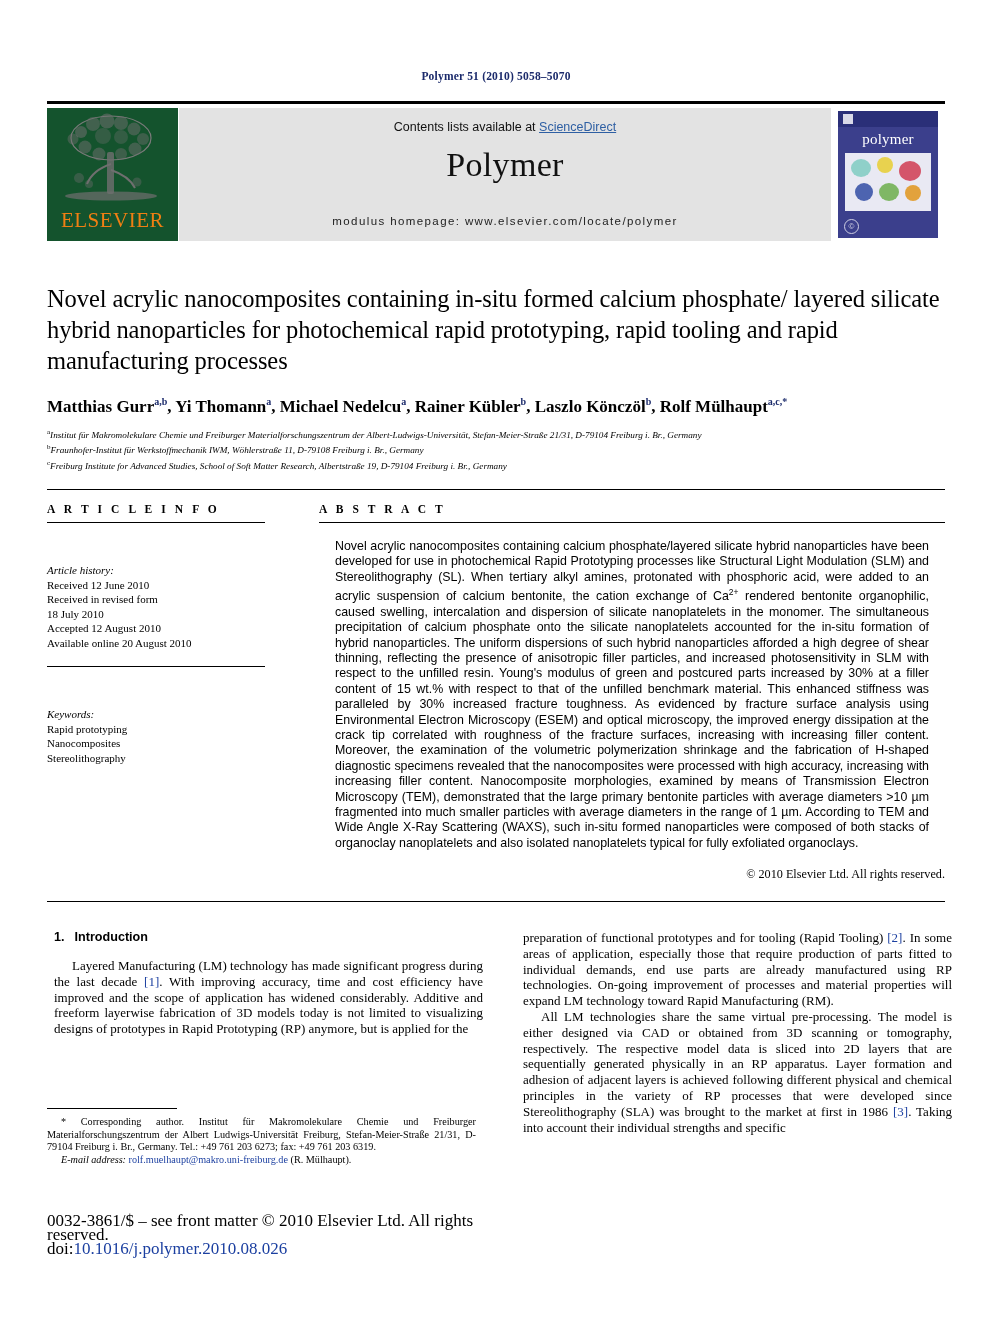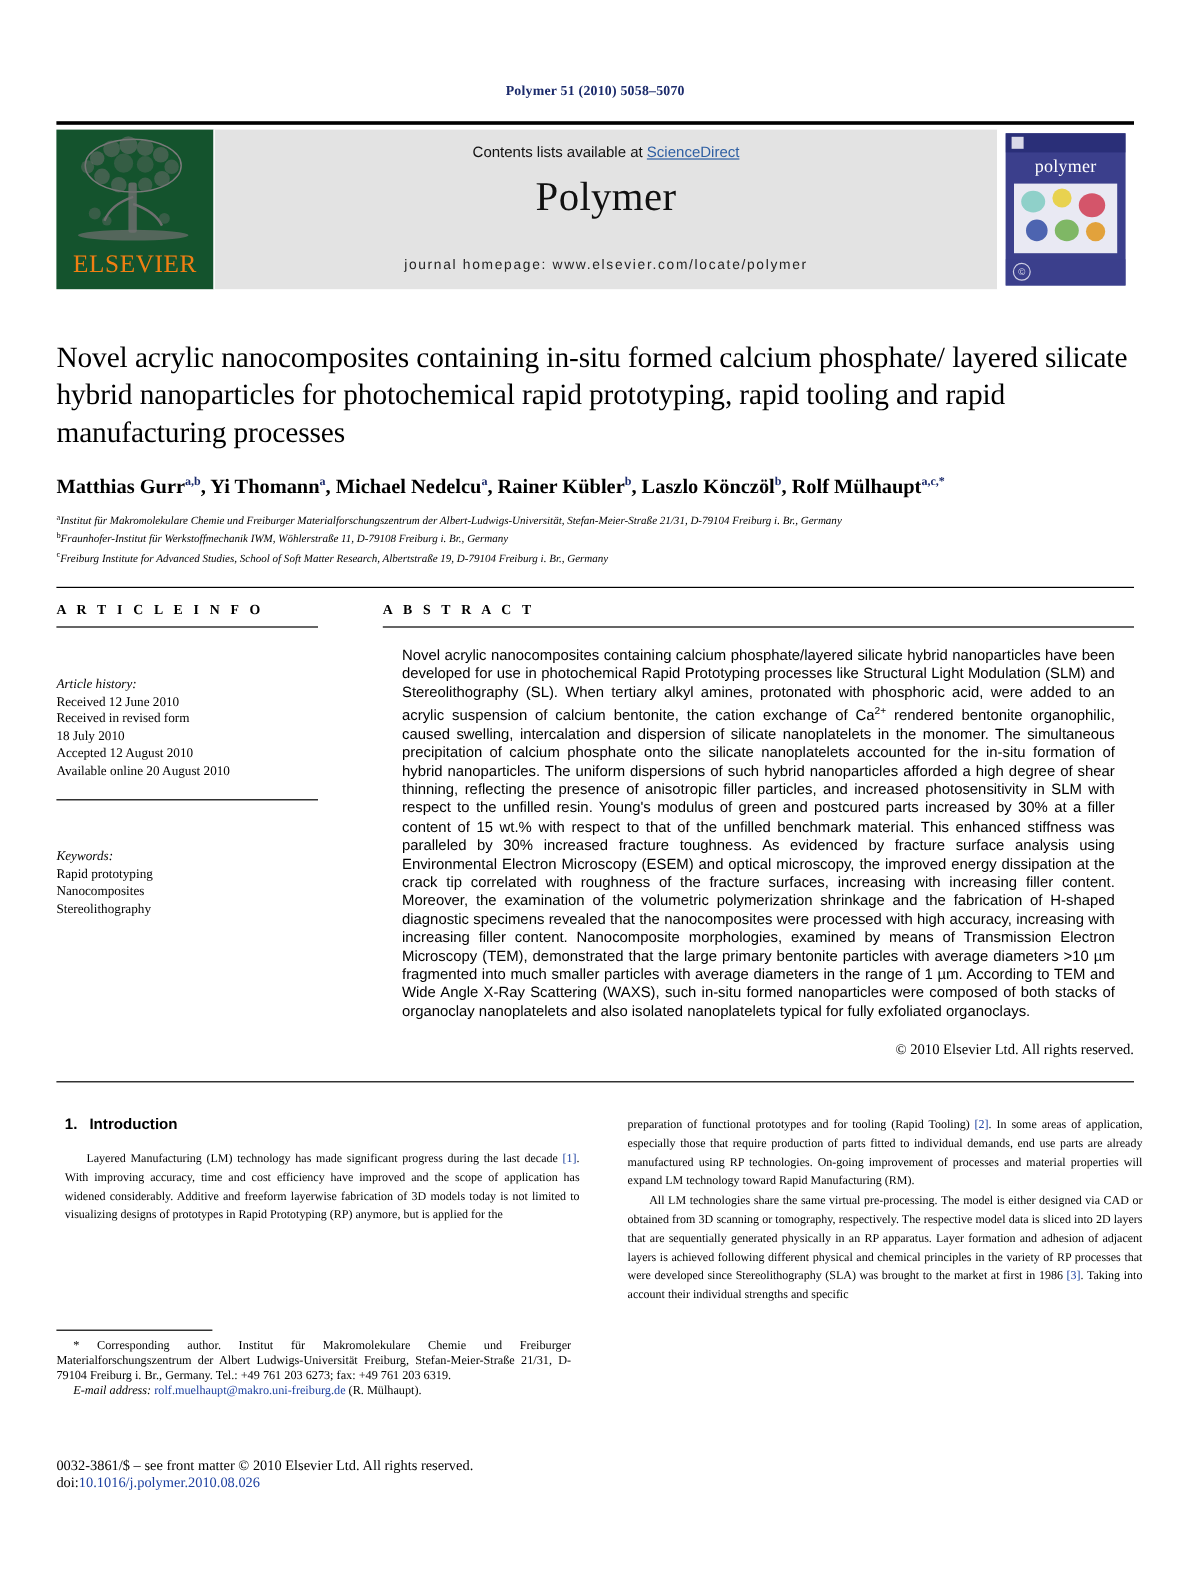--- a/index.html
+++ b/index.html
@@ -321,21 +321,21 @@
   .h2 {
     font-family: "Liberation Sans", sans-serif;
     font-size: 12.6px;
     font-weight: bold;
     margin: 0 0 14px 0;
     color: #000;
   }
   .h2 .num { margin-right: 10px; }
   p.body {
     font-family: "Liberation Serif", serif;
-    font-size: 10px;
+    font-size: 13px;
     line-height: 15.8px;
     text-align: justify;
     margin: 0;
     color: #000;
     text-indent: 18px;
   }
   p.body.noindent { text-indent: 0; }
   .ref { color: #1b3fa0; }
 
   
@@ -360,21 +360,21 @@
   }
   p.fn.indent { text-indent: 14px; }
   .fn em { font-style: italic; }
   .mail { color: #1b3fa0; }
   .footer-issn {
     position: absolute;
     left: 47px;
     top: 1214px;
     width: 460px;
     font-family: "Liberation Serif", serif;
-    font-size: 12px;
+    font-size: 17px;
     line-height: 14px;
     color: #000;
   }
   .doi-link { color: #1b3fa0; }
 </style>
 </head>
 <body>
 
 <div class="page">
 
@@ -410,21 +410,21 @@
           </g>
         </svg>
         <div class="elsevier-word">ELSEVIER</div>
       </div>
 
       <div class="center-cell">
         <div class="contents-line">
           <span>Contents lists available at </span><a class="sd" href="#">ScienceDirect</a>
         </div>
         <div class="journal-name">Polymer</div>
-        <div class="homepage-line">journal homepage: www.elsevier.com/locate/polymer</div>
+        <div class="homepage-line">modulus homepage: www.elsevier.com/locate/polymer</div>
       </div>
 
       <div class="cover-cell">
         <div class="cover-thumb">
           <div class="cover-topbar"></div>
           <div class="cover-sqa"></div>
           <div class="cover-title">polymer</div>
           <div class="cover-art">
             <div class="blob" style="left:6px;top:6px;width:20px;height:18px;background:#8fd0c9;"></div>
             <div class="blob" style="left:32px;top:4px;width:16px;height:16px;background:#e8d24f;"></div>

